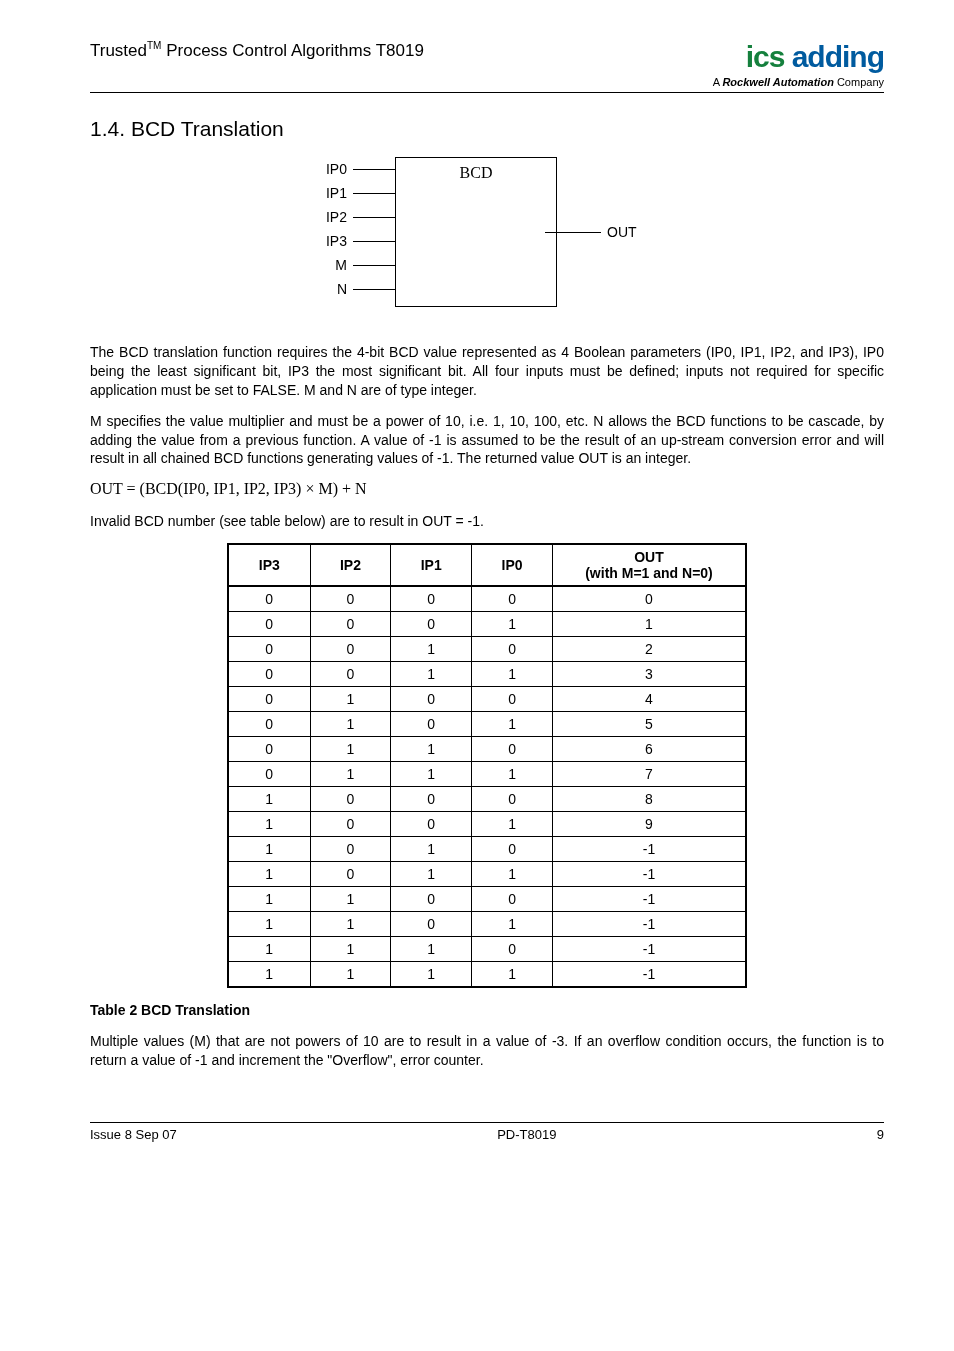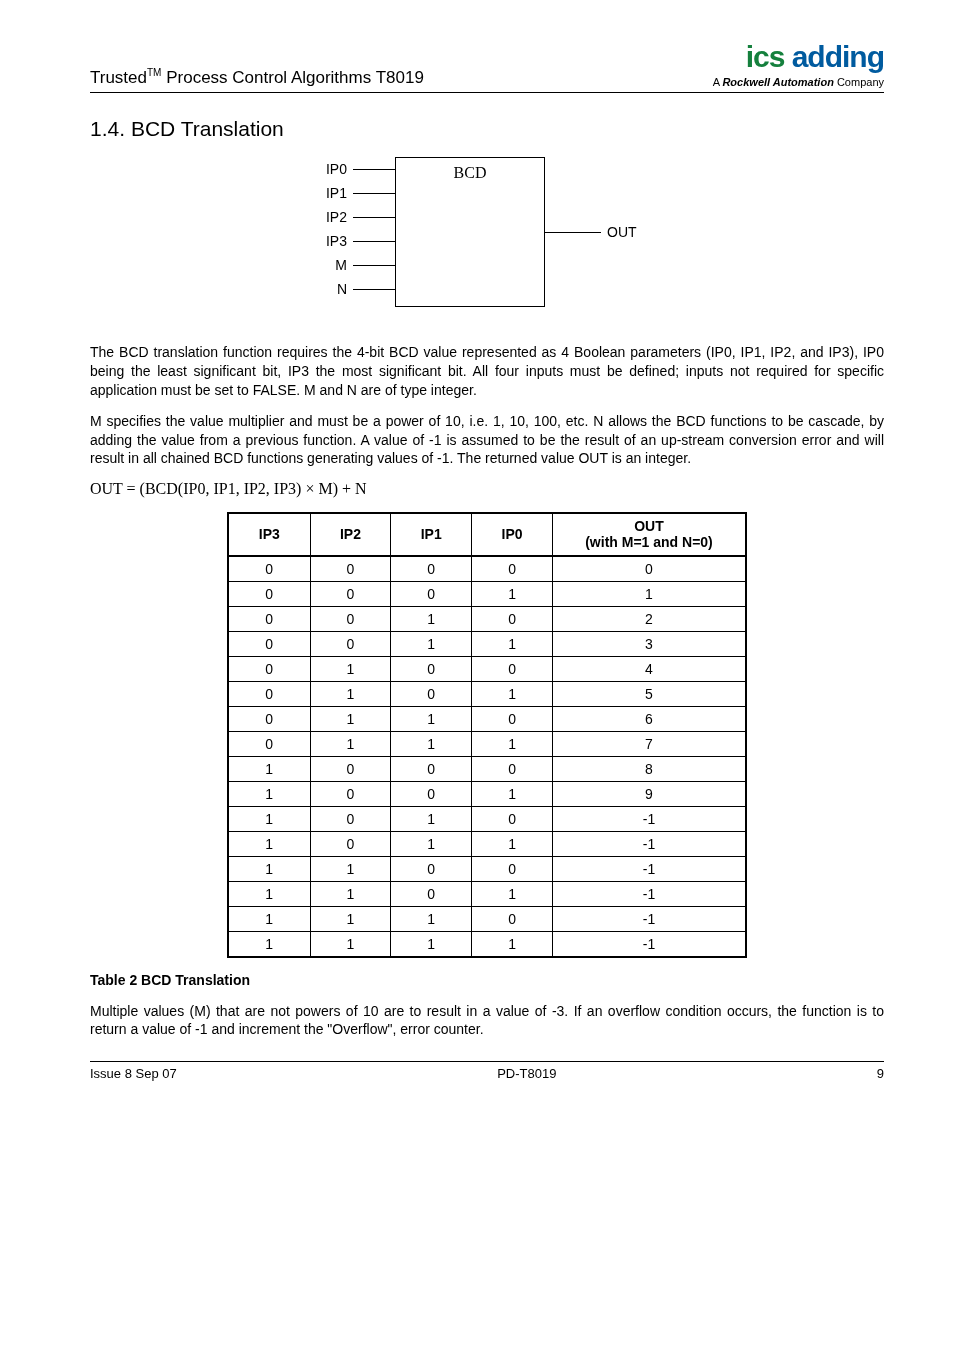--- a/index.html
+++ b/index.html
@@ -10,21 +10,20 @@
     color: #000;
     width: 954px;
   }
   .page {
     padding: 40px 70px 30px 90px;
     box-sizing: border-box;
   }
   .header-row {
     display: flex;
     justify-content: space-between;
-    align-items: flex-end;
     border-bottom: 1px solid #000;
     padding-bottom: 4px;
     margin-bottom: 24px;
   }
   .header-left {
     font-size: 17px;
   }
   .header-left sup { font-size: 10px; vertical-align: super; }
   .logo-block { text-align: right; }
   .logo-text { font-size: 30px; font-weight: bold; letter-spacing: -1px; }
@@ -33,21 +32,21 @@
   .logo-sub { font-size: 11px; color: #000; margin-top: 2px; }
   .logo-sub .rock { font-weight: bold; font-style: italic; margin-top: 20px; }
   .h2 { font-size: 21px; margin: 14px 0 16px 0; }
   .diagram-wrap { display: flex; justify-content: center; margin: 8px 0 16px 0; }
   .diagram { position: relative; width: 360px; height: 170px; }
   .labels-left { position: absolute; left: 0; top: 0; font-size: 14px; }
   .labels-left div { height: 24px; line-height: 24px; text-align: right; width: 40px; }
   .lines-left { position: absolute; left: 46px; top: 12px; }
   .lines-left div { width: 42px; border-top: 1px solid #000; margin-bottom: 23px; height:0;}
   .box {
-    position: absolute; left: 88px; top: 0; width: 150px; height: 150px;
+    position: absolute; left: 88px; top: 0; width: 162px; height: 150px;
     border: 1px solid #000; box-sizing: border-box;
   }
   .box-label { position: absolute; top: 6px; left: 0; right: 0; text-align: center; font-family: "Times New Roman", serif; font-size: 16px; }
   .line-right { position: absolute; left: 238px; top: 75px; width: 56px; border-top: 1px solid #000; height:0;}
   .out-label { position: absolute; left: 300px; top: 67px; font-size: 14px; }
   .body-text { font-size: 14px; text-align: justify; margin: 12px 0; line-height: 1.35; }
   .formula { font-family: "Times New Roman", serif; font-size: 16px; margin: 10px 0 14px 0; }
   table.bcd {
     border-collapse: collapse;
     margin: 10px auto 14px auto;
@@ -69,21 +68,21 @@
   table.bcd tbody tr:last-child td { border-bottom: 2px solid #000; }
   table.bcd th:first-child, table.bcd td:first-child { border-left: 2px solid #000; }
   table.bcd th:last-child, table.bcd td:last-child { border-right: 2px solid #000; }
   .table-caption { text-align: left; font-weight: bold; font-size: 14px; margin: 12px 0 14px 0; }
   .footer {
     display: flex;
     justify-content: space-between;
     border-top: 1px solid #000;
     padding-top: 4px;
     font-size: 13px;
-    margin-top: 22px;
+    margin-top: 52px;
   }
   .out-header { line-height: 1.15; }
 </style>
 </head>
 <body>
 
 <div class="page">
 
   <div class="header-row">
     <div class="header-left">
@@ -126,20 +125,21 @@
         <div class="box-label">BCD</div>
       </div>
       <div class="line-right"></div>
       <div class="out-label">OUT</div>
     </div>
   </div>
 
   <div class="body-text">The BCD translation function requires the 4-bit BCD value represented as 4 Boolean parameters (IP0, IP1, IP2, and IP3), IP0 being the least significant bit, IP3 the most significant bit.  All four inputs must be defined; inputs not required for specific application must be set to FALSE. M and N are of type integer.</div>
   <div class="body-text">M specifies the value multiplier and must be a power of 10, i.e. 1, 10, 100, etc.  N allows the BCD functions to be cascade, by adding the value from a previous function.  A value of -1 is assumed to be the result of an up-stream conversion error and will result in all chained BCD functions generating values of -1.  The returned value OUT is an integer.</div>
   <div class="formula">OUT = (BCD(IP0, IP1, IP2, IP3) × M) + N</div>
+  <div class="body-text">Invalid BCD number (see table below) are to result in OUT = -1.</div>
 
   <table class="bcd">
     <thead>
       <tr>
         <th>IP3</th>
         <th>IP2</th>
         <th>IP1</th>
         <th>IP0</th>
         <th>
           <div class="out-header">

